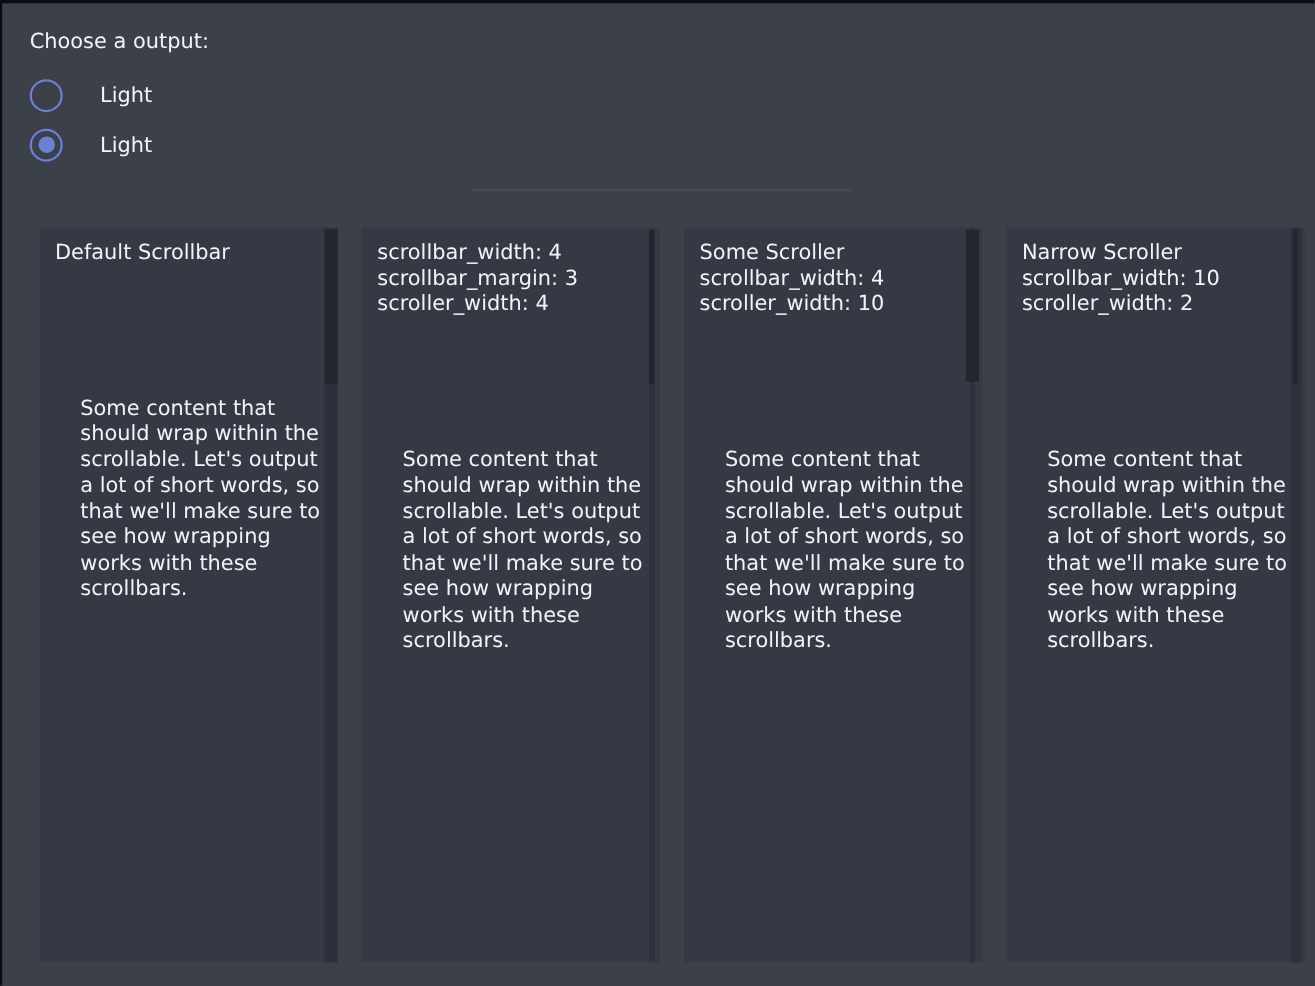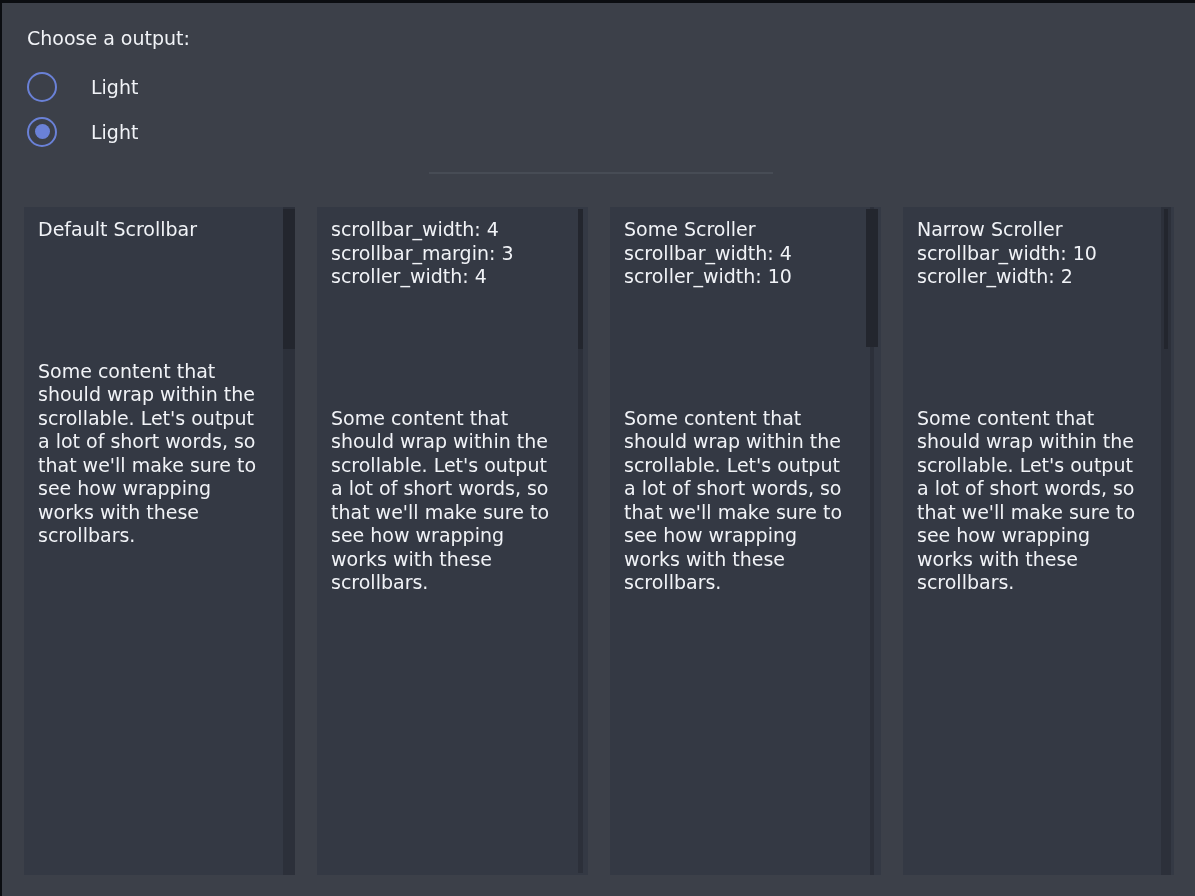--- a/index.html
+++ b/index.html
@@ -22,34 +22,34 @@
     border: 2px solid #6a81d7;
     display: flex; align-items: center; justify-content: center;
     flex: 0 0 auto;
   }
   .radio-dot { width: 15px; height: 15px; border-radius: 50%; background: #6a81d7; display: none; }
   .radio-row.selected .radio-dot { display: block; }
   .radio-label { font-size: 19px; margin-left: 34px; }
 
   .divider { position: absolute; top: 169px; left: 427px; width: 344px; height: 2px; background: #474c55; }
 
-  .panels { position: absolute; top: 204px; left: 22px; display: flex; gap: 22px; }
+  .panels { position: absolute; top: 204px; left: 34px; display: flex; gap: 22px; }
   .panel {
     position: relative;
     width: 271px; height: 668px;
     background: #343944;
     overflow: hidden;
   }
   .panel-inner { padding: 11px 14px 0 14px; }
   .panel-title, .panel-params, .panel-content {
     font-size: 19px; line-height: 23.5px;
     white-space: pre-line;
     color: #f1f3f7;
   }
-  .panel-content { margin-top: 118px; max-width: 236px; }
+  .panel-content { margin-top: 118px; max-width: 236px; margin-left: 23px; }
 
   .sb-track { position: absolute; background: #2c303a; }
   .sb-thumb { position: absolute; background: #23262e; }
 
   
   .p1 .sb-track { right: 0; top: 0; bottom: 0; width: 12px; }
   .p1 .sb-thumb { right: 0; top: 2px; width: 12px; height: 140px; }
 
   
   .p2 .sb-track { right: 5px; top: 2px; bottom: 2px; width: 5px; }

